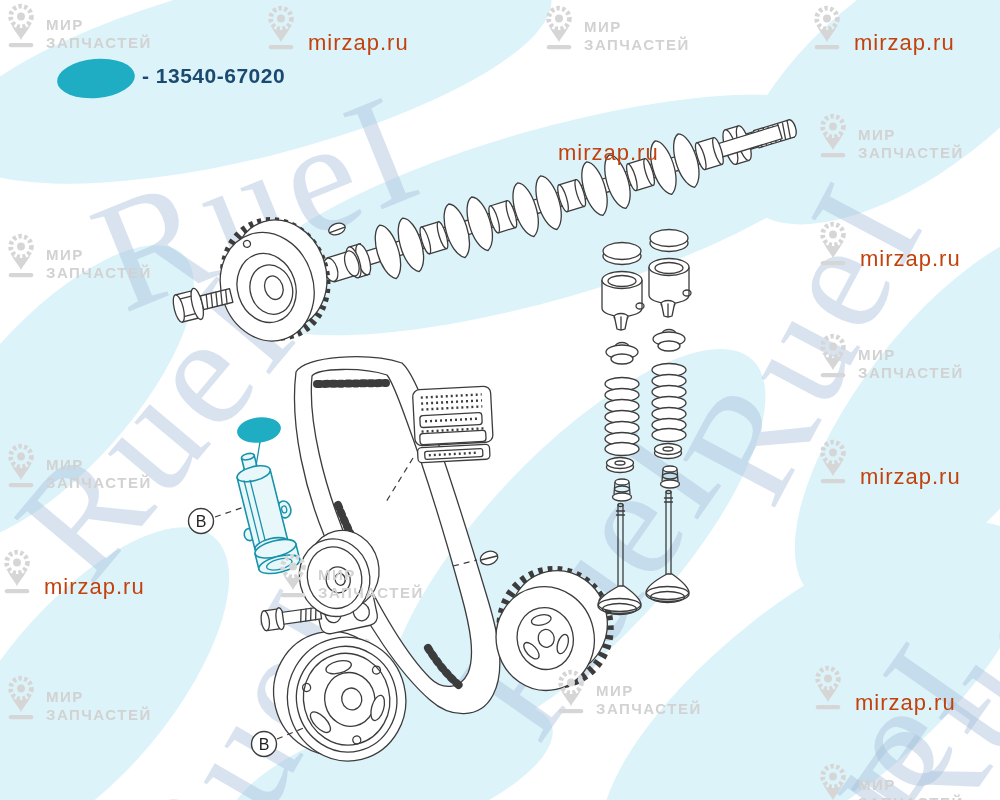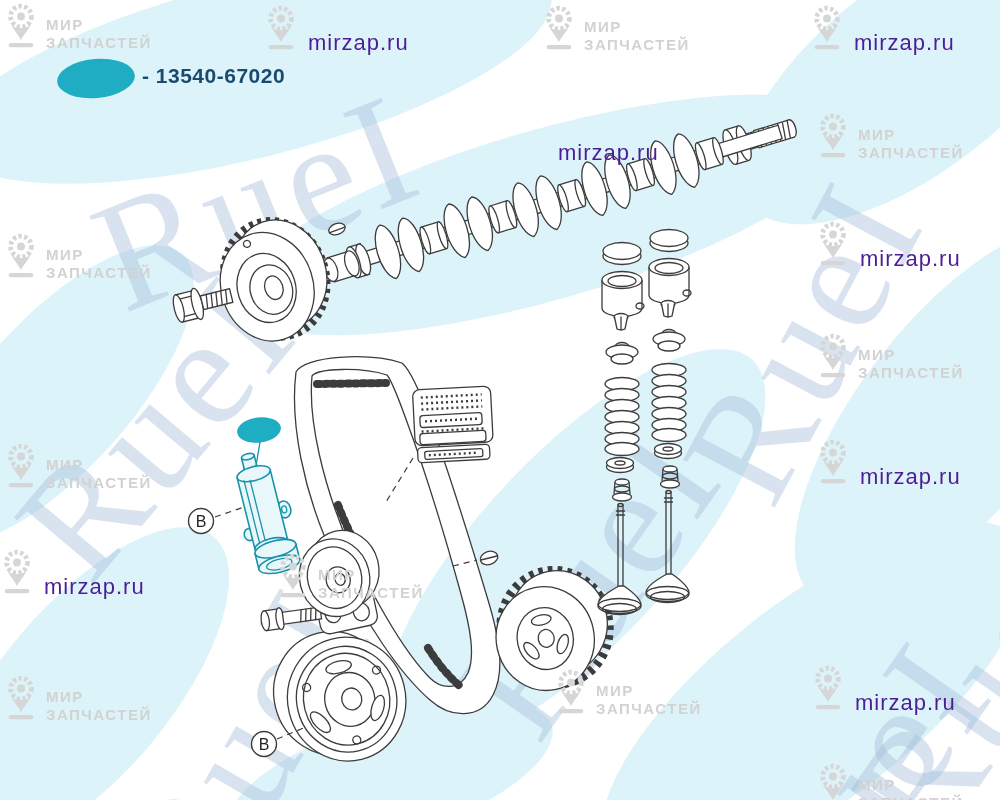--- a/index.html
+++ b/index.html
@@ -9,21 +9,21 @@
   .sw{position:absolute;border-radius:50%;background:#dcf3f9;}
   
   .ruei{position:absolute;font-family:"Liberation Serif",serif;font-size:158px;
         color:rgba(163,188,216,0.42);letter-spacing:6px;transform-origin:0 0;white-space:nowrap;}
   
   .wm-unit{position:absolute;width:220px;height:70px;}
   .wm-pin{position:absolute;left:0;top:0;width:34px;height:48px;color:#d6d6d6;}
   .wm-name{position:absolute;left:42px;top:14px;font-weight:bold;font-size:15px;line-height:1.2;
            letter-spacing:1.5px;color:#d2d2d2;white-space:nowrap;}
   .wm-url{position:absolute;left:44px;top:26px;font-size:22px;letter-spacing:1px;
-          color:#4c1d95;white-space:nowrap;}
+          color:#c2410c;white-space:nowrap;}
   
   #hdr-ellipse{position:absolute;left:41px;top:59px;width:78px;height:39px;border-radius:50%;
                background:#1fadc4;transform:rotate(-5deg);}
   #hdr-num{position:absolute;left:126px;top:64px;font-size:21px;font-weight:bold;
            color:#1b4a70;letter-spacing:0.5px;white-space:nowrap;}
   #hdr-title{position:absolute;left:273px;top:53px;width:705px;font-size:13px;line-height:1.35;
              color:#1e5c9e;}
   
   #dwg{position:absolute;left:0;top:0;z-index:2;}
   #wm-top{position:absolute;left:0;top:0;width:1000px;height:608px;z-index:3;pointer-events:none;}

